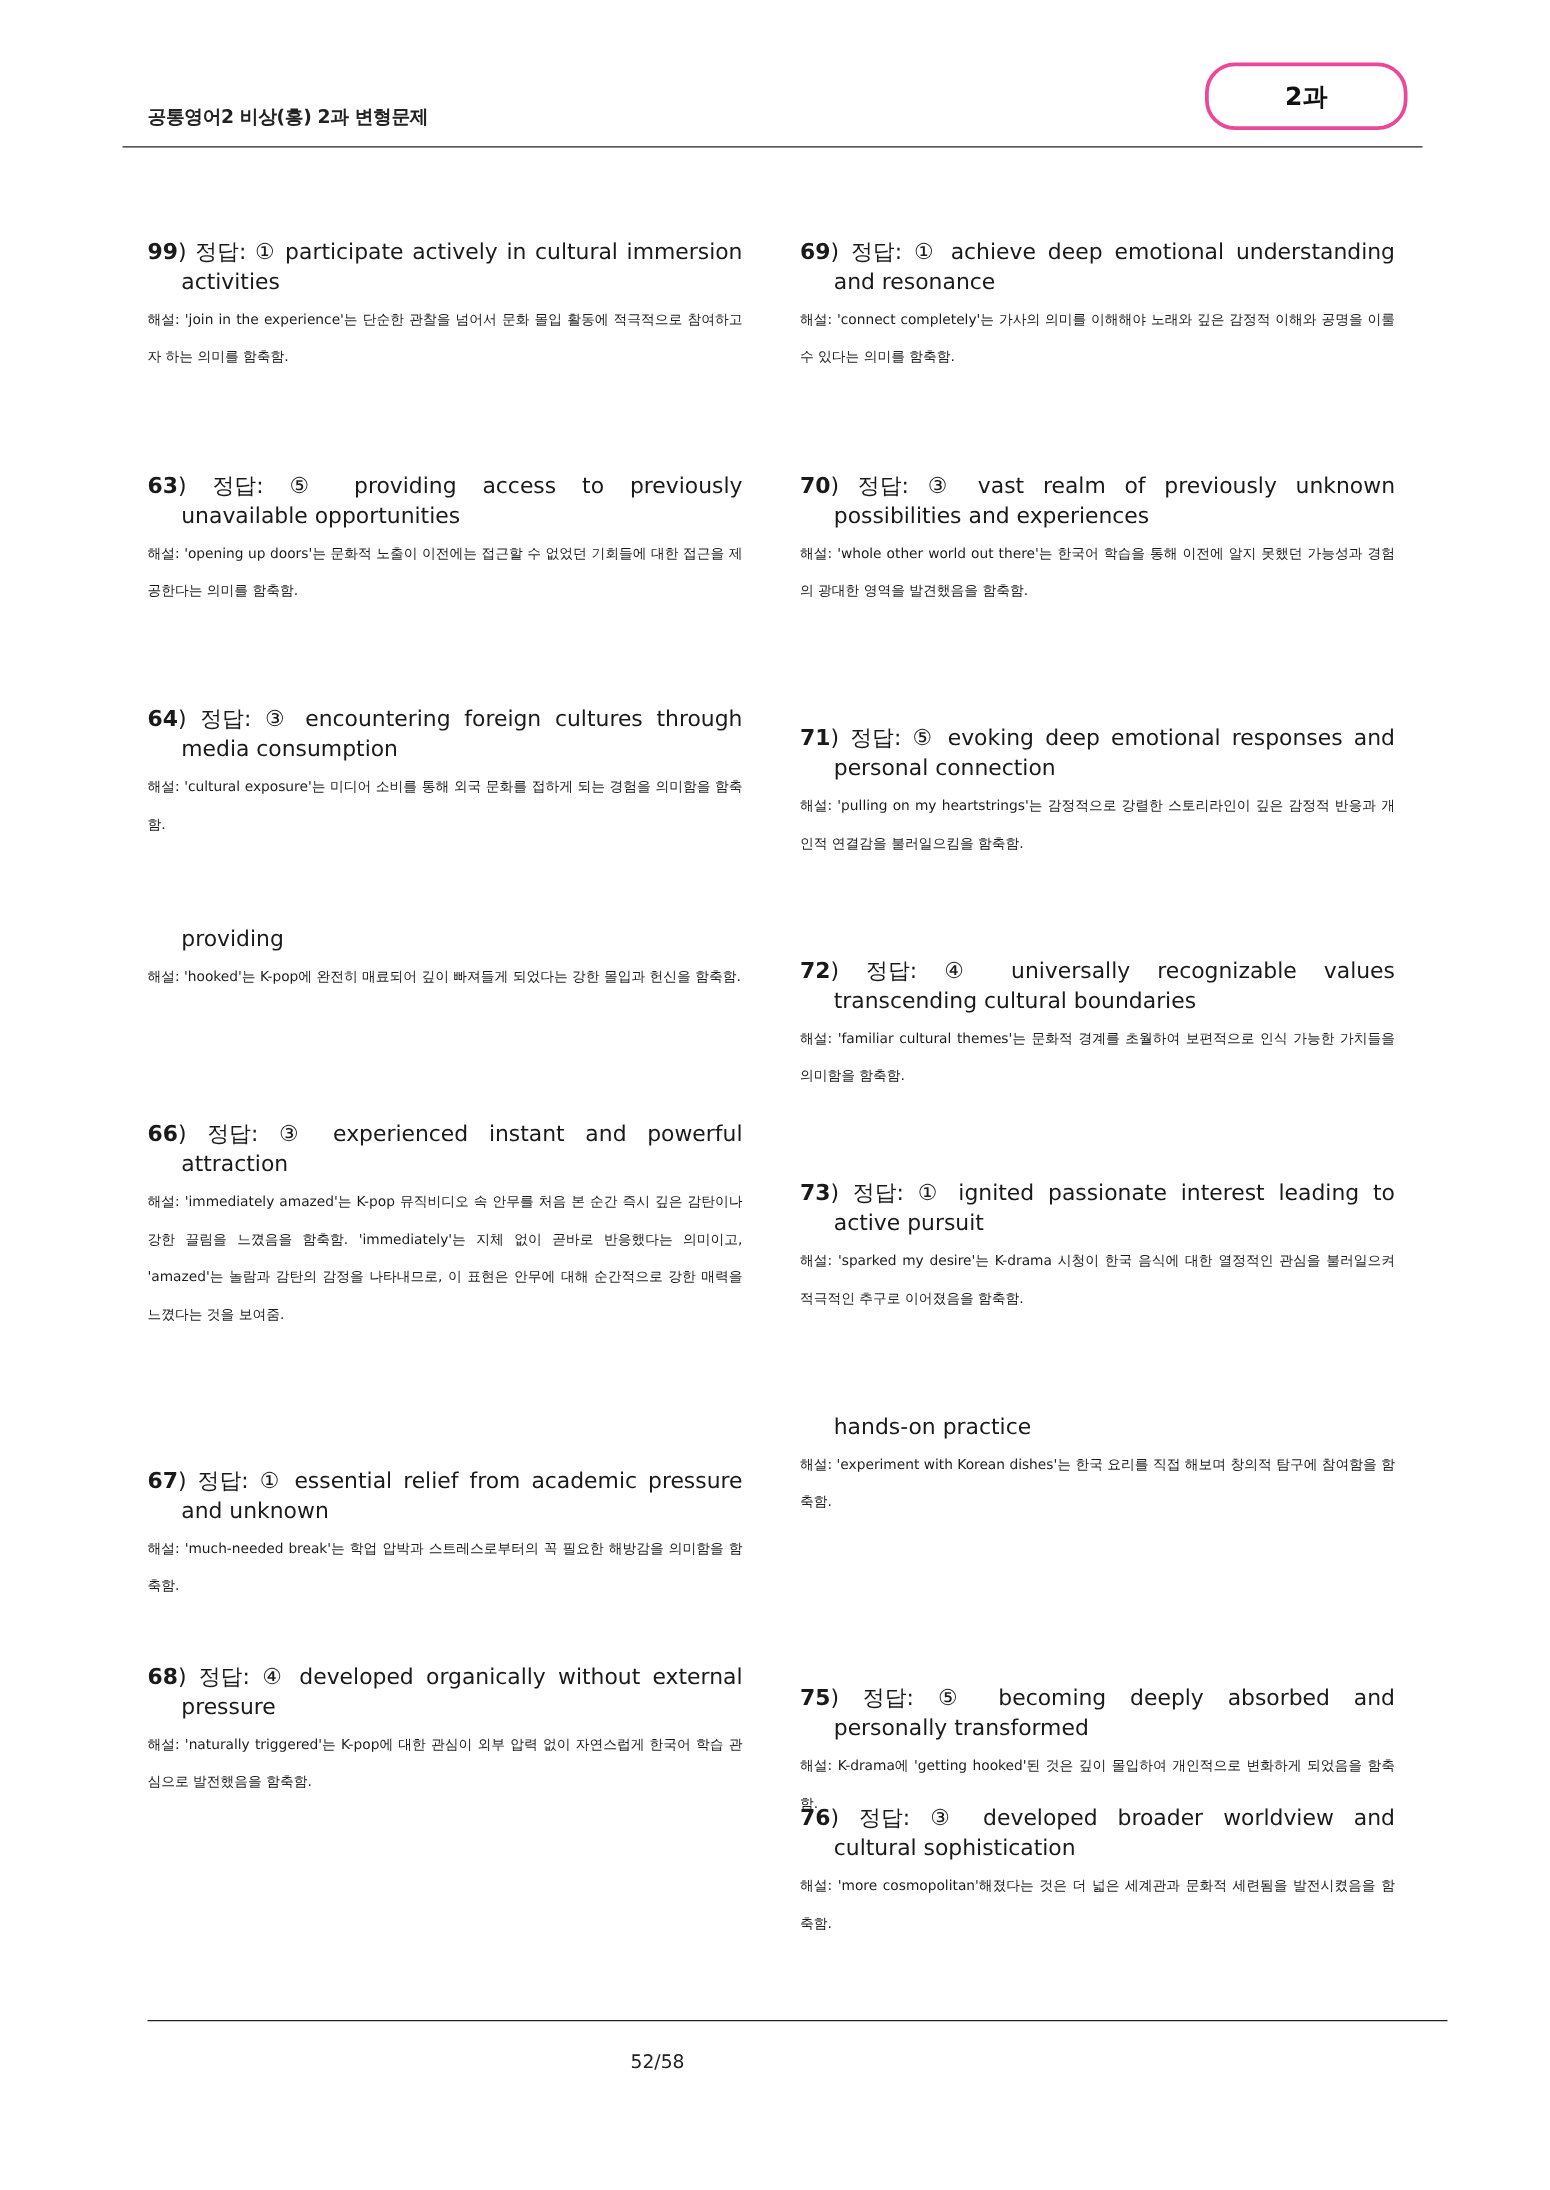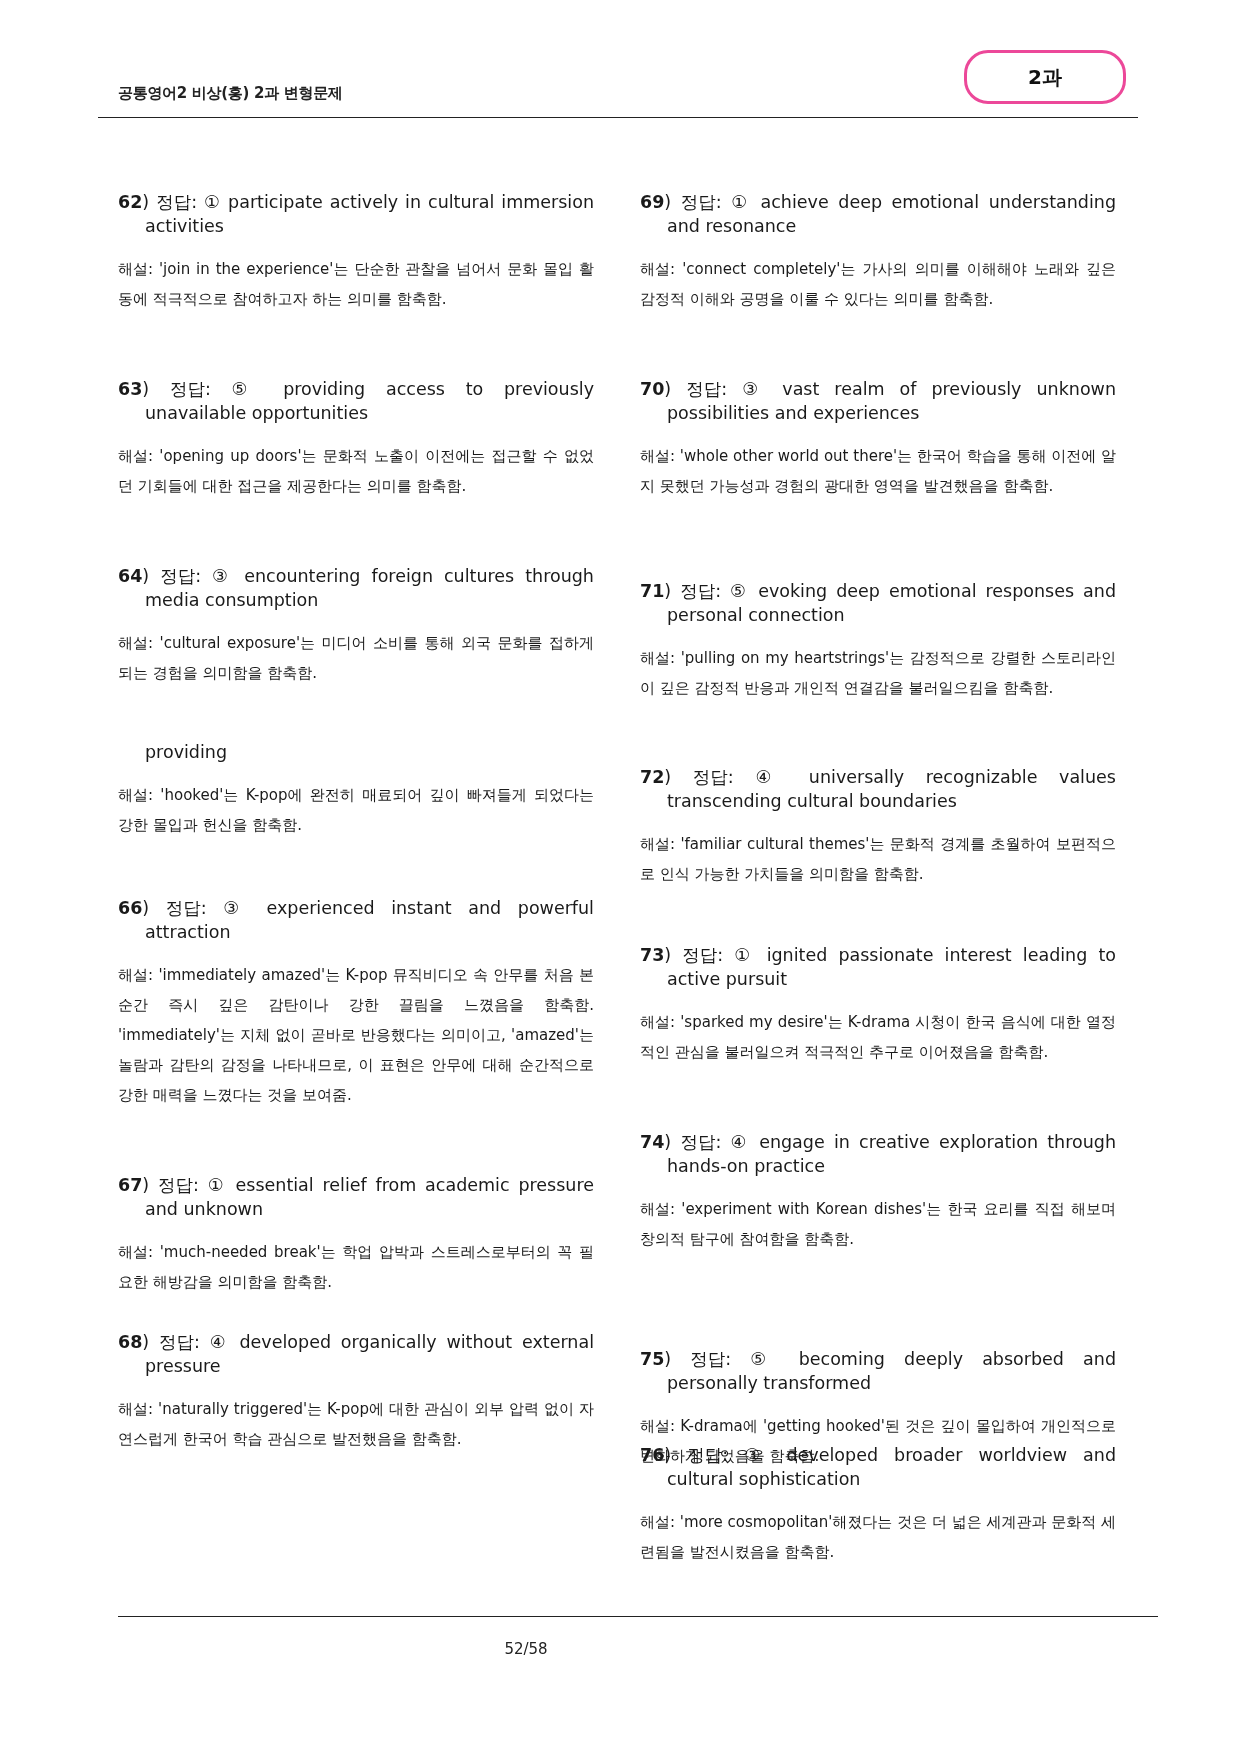--- a/index.html
+++ b/index.html
@@ -38,35 +38,35 @@
     .entry { position: absolute; left: 0; width: 476px; }
     .answer-line {
       font-size: 17.5px; line-height: 24px; text-align: justify;
       text-align-last: justify;
     }
     .answer-cont {
       font-size: 17.5px; line-height: 24px; padding-left: 27px;
     }
     .num { font-weight: bold; }
     .explain {
-      font-size: 15px; line-height: 30px; text-align: justify;
-      margin-top: 16px;
+      font-size: 11px; line-height: 30px; text-align: justify;
+      margin-top: 3px;
     }
   </style>
 </head>
 <body>
 
 <div class="header-title">공통영어2 비상(홍) 2과 변형문제</div>
 <div class="chapter-badge">2과</div>
 <div class="header-rule"></div>
 
 <div class="column col-left">
 
   <div class="entry" style="top:190px">
-    <div class="answer-line"><span class="num">62</span>) <span>정답:</span> <span>①</span> <span>participate actively in cultural immersion</span></div>
+    <div class="answer-line"><span class="num">99</span>) <span>정답:</span> <span>①</span> <span>participate actively in cultural immersion</span></div>
     <div class="answer-cont">activities</div>
     <div class="explain"><span>해설:</span> <span>'join in the experience'는 단순한 관찰을 넘어서 문화 몰입 활동에 적극적으로 참여하고자 하는 의미를 함축함.</span></div>
   </div>
 
   <div class="entry" style="top:377px">
     <div class="answer-line"><span class="num">63</span>) <span>정답:</span> <span>⑤</span> <span>providing access to previously</span></div>
     <div class="answer-cont">unavailable opportunities</div>
     <div class="explain"><span>해설:</span> <span>'opening up doors'는 문화적 노출이 이전에는 접근할 수 없었던 기회들에 대한 접근을 제공한다는 의미를 함축함.</span></div>
   </div>
 
@@ -126,21 +126,20 @@
     <div class="explain"><span>해설:</span> <span>'familiar cultural themes'는 문화적 경계를 초월하여 보편적으로 인식 가능한 가치들을 의미함을 함축함.</span></div>
   </div>
 
   <div class="entry" style="top:943px">
     <div class="answer-line"><span class="num">73</span>) <span>정답:</span> <span>①</span> <span>ignited passionate interest leading to</span></div>
     <div class="answer-cont">active pursuit</div>
     <div class="explain"><span>해설:</span> <span>'sparked my desire'는 K-drama 시청이 한국 음식에 대한 열정적인 관심을 불러일으켜 적극적인 추구로 이어졌음을 함축함.</span></div>
   </div>
 
   <div class="entry" style="top:1130px">
-    <div class="answer-line"><span class="num">74</span>) <span>정답:</span> <span>④</span> <span>engage in creative exploration through</span></div>
     <div class="answer-cont">hands-on practice</div>
     <div class="explain"><span>해설:</span> <span>'experiment with Korean dishes'는 한국 요리를 직접 해보며 창의적 탐구에 참여함을 함축함.</span></div>
   </div>
 
   <div class="entry" style="top:1347px">
     <div class="answer-line"><span class="num">75</span>) <span>정답:</span> <span>⑤</span> <span>becoming deeply absorbed and</span></div>
     <div class="answer-cont">personally transformed</div>
     <div class="explain"><span>해설:</span> <span>K-drama에 'getting hooked'된 것은 깊이 몰입하여 개인적으로 변화하게 되었음을 함축함.</span></div>
   </div>
 

